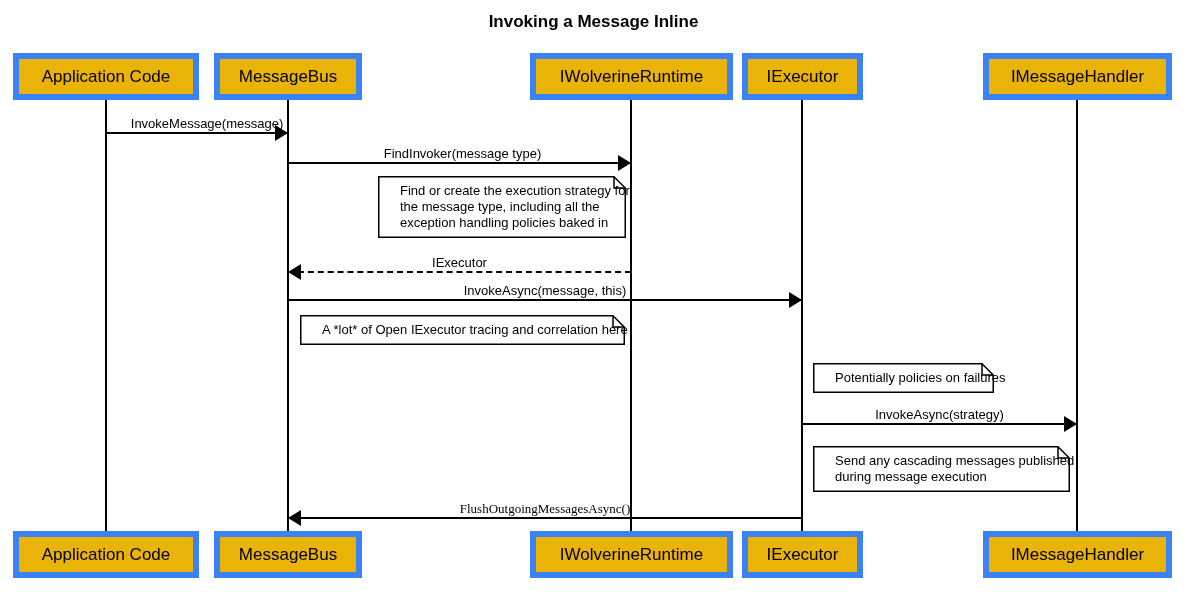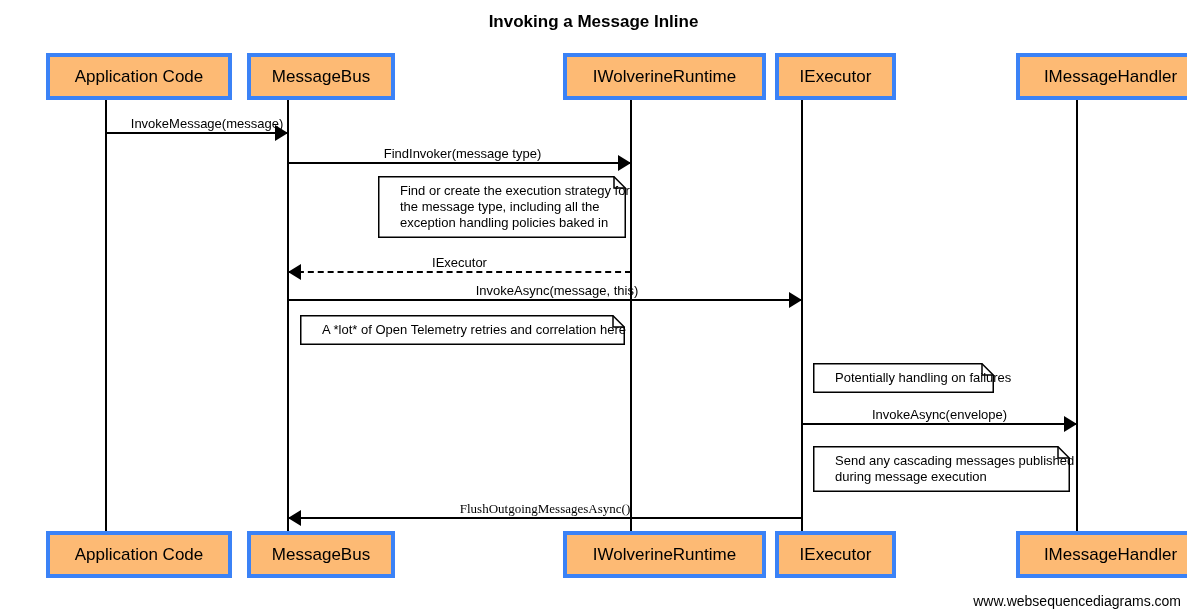--- a/index.html
+++ b/index.html
@@ -9,23 +9,23 @@
     font-family:"Liberation Sans", sans-serif;
     overflow:hidden;
     border-radius:21px;
   }
   .title {
     position:absolute; left:0; top:11px; width:100%;
     text-align:center; font-size:17px; font-weight:bold; line-height:22px;
   }
   .actor {
     position:absolute; height:47px; box-sizing:border-box;
-    border:4px solid #3b82f6; background:#fdba74;
+    border:6px solid #3b82f6; background:#eab308;
     display:flex; align-items:center; justify-content:center;
-    font-size:17px; white-space:nowrap;margin-left:33px;
+    font-size:17px; white-space:nowrap;
   }
   .lifeline { position:absolute; width:2px; top:100px; height:431px; background:#000; }
   .msg-line { position:absolute; height:0; border-top:2px solid #000; }
   .msg-line.dashed { border-top-style:dashed; }
   .head {
     position:absolute; width:0; height:0; top:-9px;
     border-top:8px solid transparent; border-bottom:8px solid transparent;
   }
   .head.right { right:0; border-left:13px solid #000; }
   .head.left  { left:0;  border-right:13px solid #000; }
@@ -65,26 +65,26 @@
   <div class="msg-label" style="left:288px; top:146px; width:349px;">FindInvoker(message type)</div>
   <div class="msg-line" style="left:288px; top:162px; width:343px;">
     <span class="head right"></span>
   </div>
 
   <div class="msg-label" style="left:288px; top:255px; width:343px;">IExecutor</div>
   <div class="msg-line dashed" style="left:288px; top:271px; width:343px;">
     <span class="head left"></span>
   </div>
 
-  <div class="msg-label" style="left:288px; top:283px; width:514px;padding-left:12px;">InvokeAsync(message, this)</div>
+  <div class="msg-label" style="left:288px; top:283px; width:514px;">InvokeAsync(message, this)</div>
   <div class="msg-line" style="left:288px; top:299px; width:514px;">
     <span class="head right"></span>
   </div>
 
-  <div class="msg-label" style="left:802px; top:407px; width:275px;">InvokeAsync(envelope)</div>
+  <div class="msg-label" style="left:802px; top:407px; width:275px;">InvokeAsync(strategy)</div>
   <div class="msg-line" style="left:802px; top:423px; width:275px;">
     <span class="head right"></span>
   </div>
 
   <div class="msg-label" style="left:288px; top:501px; width:514px;font-family:Liberation Serif, serif;">FlushOutgoingMessagesAsync()</div>
   <div class="msg-line" style="left:288px; top:517px; width:514px;">
     <span class="head left"></span>
   </div>
 
   <div class="note" style="left:378px; top:176px;">
@@ -94,28 +94,28 @@
       </svg>
     <div class="note-text">Find or create the execution strategy for
 the message type, including all the
 exception handling policies baked in</div>
   </div>
   <div class="note" style="left:300px; top:315px;">
       <svg width="325" height="30">
         <polygon points="0.75,0.75 313,0.75 324.25,12 324.25,29.25 0.75,29.25" fill="#ffffff" stroke="#000000" stroke-width="1.5"></polygon>
         <polyline points="313,0.75 313,12 324.25,12" fill="none" stroke="#000000" stroke-width="1.5"></polyline>
       </svg>
-    <div class="note-text">A *lot* of Open Telemetry retries and correlation here</div>
+    <div class="note-text">A *lot* of Open IExecutor tracing and correlation here</div>
   </div>
   <div class="note" style="left:813px; top:363px;">
       <svg width="181" height="30">
         <polygon points="0.75,0.75 169,0.75 180.25,12 180.25,29.25 0.75,29.25" fill="#ffffff" stroke="#000000" stroke-width="1.5"></polygon>
         <polyline points="169,0.75 169,12 180.25,12" fill="none" stroke="#000000" stroke-width="1.5"></polyline>
       </svg>
-    <div class="note-text">Potentially handling on failures</div>
+    <div class="note-text">Potentially policies on failures</div>
   </div>
   <div class="note" style="left:813px; top:438px;margin-top:8px;">
       <svg width="257" height="46">
         <polygon points="0.75,0.75 245,0.75 256.25,12 256.25,45.25 0.75,45.25" fill="#ffffff" stroke="#000000" stroke-width="1.5"></polygon>
         <polyline points="245,0.75 245,12 256.25,12" fill="none" stroke="#000000" stroke-width="1.5"></polyline>
       </svg>
     <div class="note-text">Send any cascading messages published
 during message execution</div>
   </div>
 
@@ -144,15 +144,14 @@
   <div class="actor" style="left:530px; top:531px; width:203px;">
       <span>IWolverineRuntime</span>
     </div>
   <div class="actor" style="left:742px; top:531px; width:121px;">
       <span>IExecutor</span>
     </div>
   <div class="actor" style="left:983px; top:531px; width:189px;">
       <span>IMessageHandler</span>
     </div>
 
-  <div class="watermark">www.websequencediagrams.com</div>
 
 </div>
 
 </body></html>

